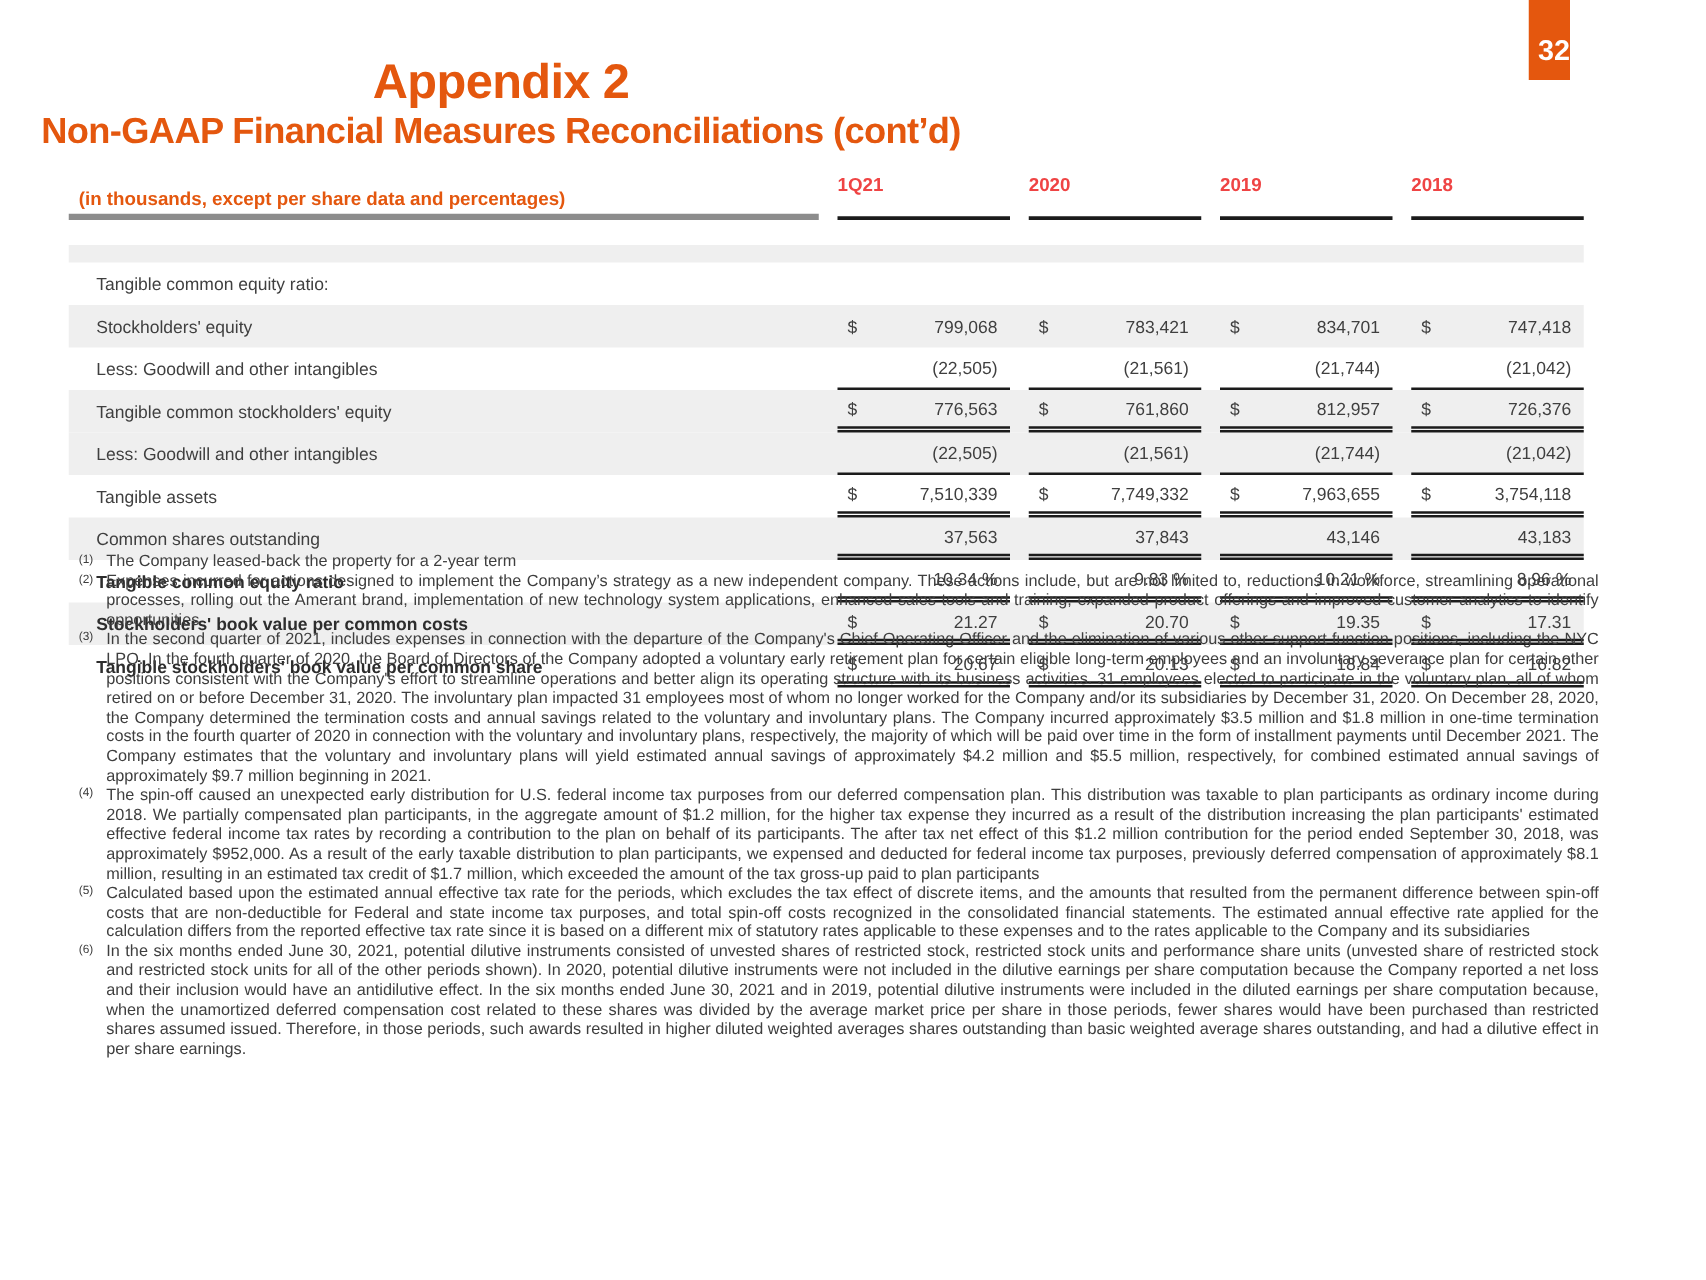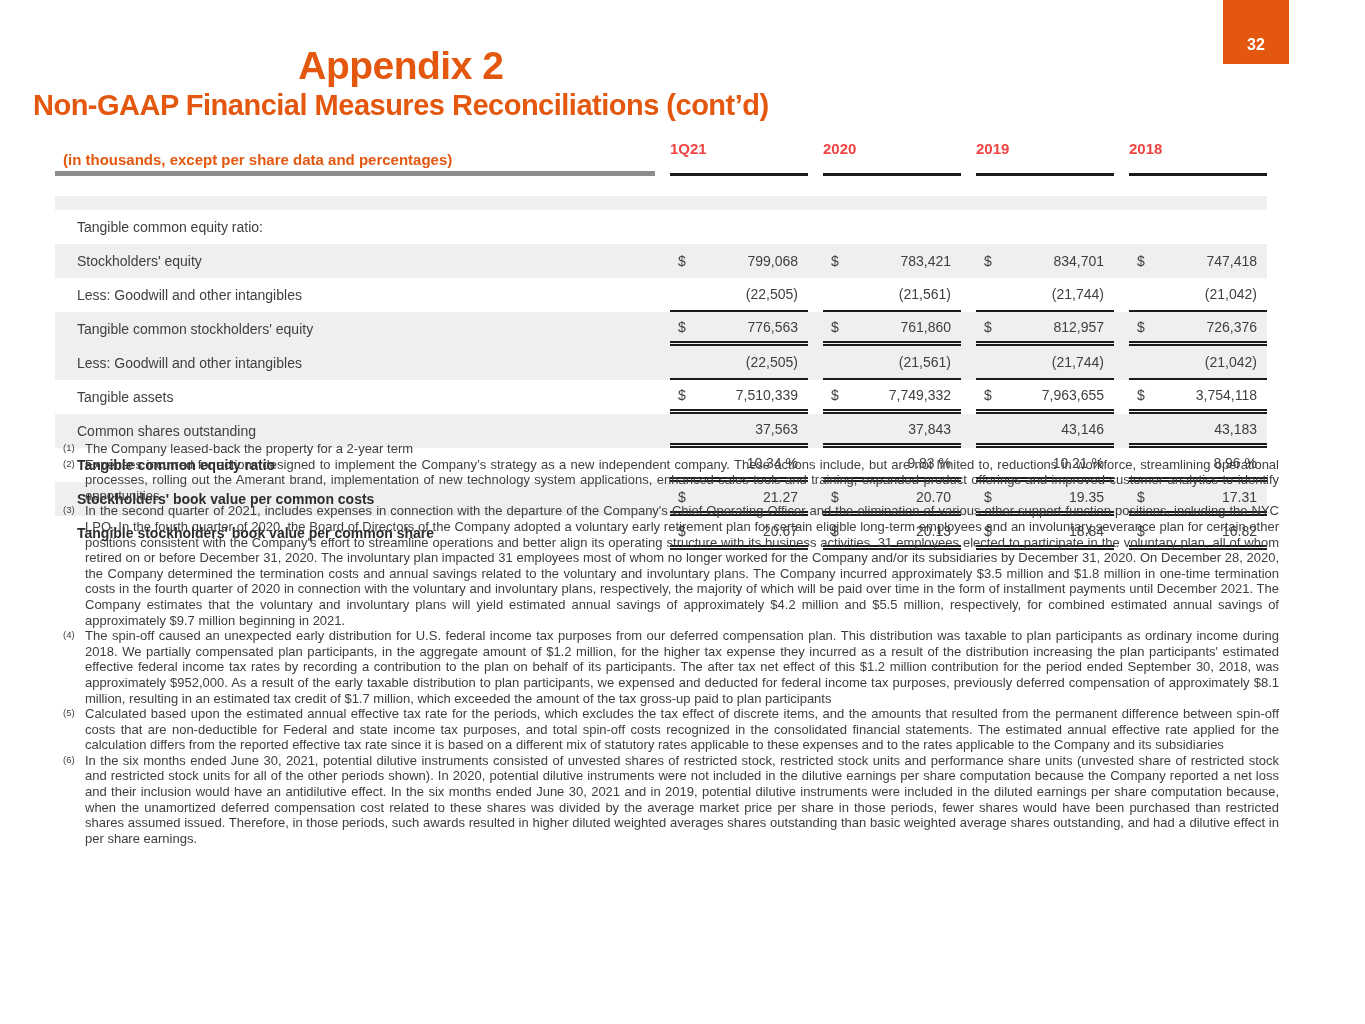--- a/index.html
+++ b/index.html
@@ -5,23 +5,23 @@
   html,body { margin:0; padding:0; background:#ffffff; }
   .page {
     position:relative; width:1365px; height:1024px; background:#ffffff;
     font-family:"Liberation Sans", sans-serif; overflow:hidden;
     --accent:#E4570E; --rule:#1B1B1B; --gray-rule:#8C8C8C; --shade:#EFEFEF;
     color:#3E3E3E;
   }
 
   
   .pagenum {
-    position:absolute; left:1223px; top:0; width:66px; height:64px;
-    background:var(--accent); color:#ffffff; font-weight:bold; font-size:16px;
-    display:flex; align-items:flex-end; justify-content:center; padding-bottom:10px;
+    position:absolute; left:1223px; top:0; width:33px; height:64px;
+    background:var(--accent); color:#ffffff; font-weight:bold; font-size:23px;
+    display:flex; align-items:flex-end; justify-content:flex-end; padding-bottom:10px;
     box-sizing:border-box;
   }
 
   
   .titleblock { position:absolute; left:33px; top:44px; }
   .title1 { color:var(--accent); font-weight:bold; font-size:39px; line-height:44px; letter-spacing:-0.5px;text-align:center; }
   .title2 { color:var(--accent); font-weight:bold; font-size:29px; line-height:34px; letter-spacing:-0.5px; }
 
   
   .tablewrap { position:absolute; left:55px; top:140px; width:1212px; }

